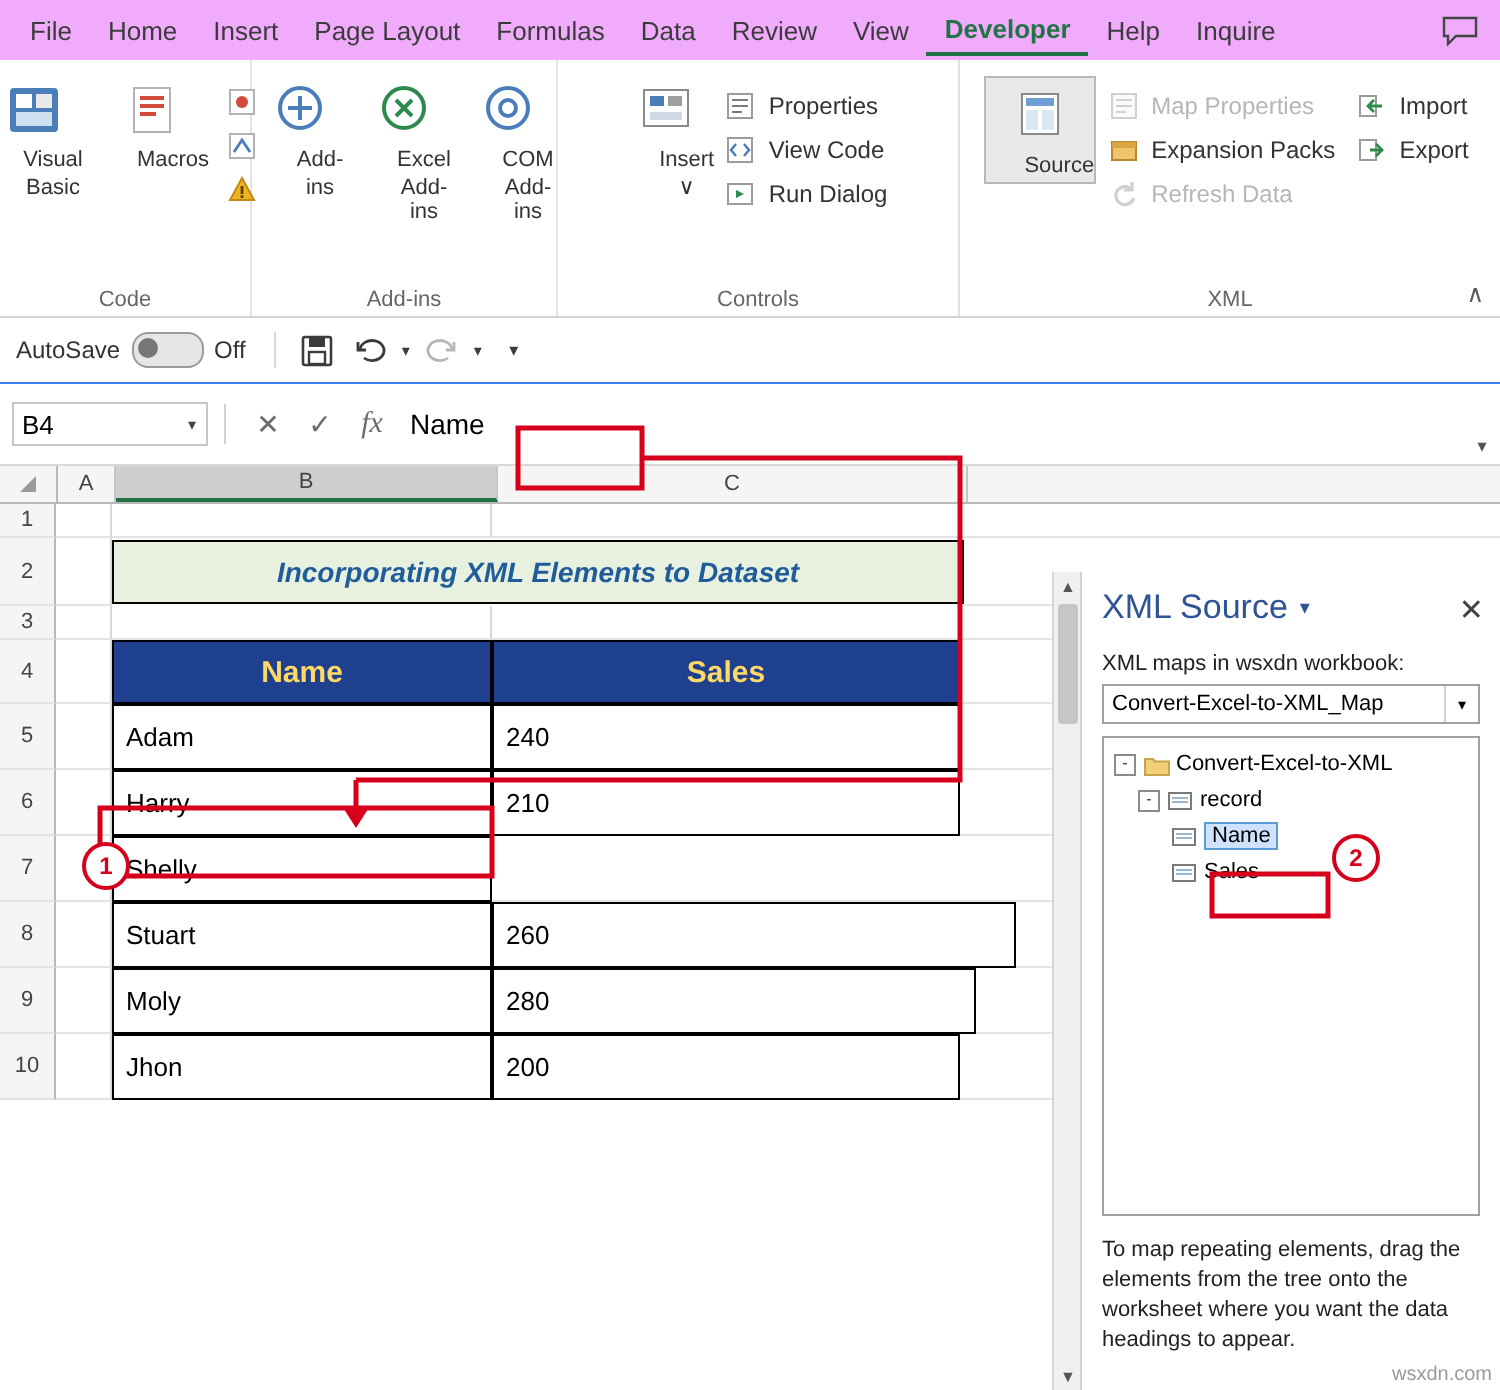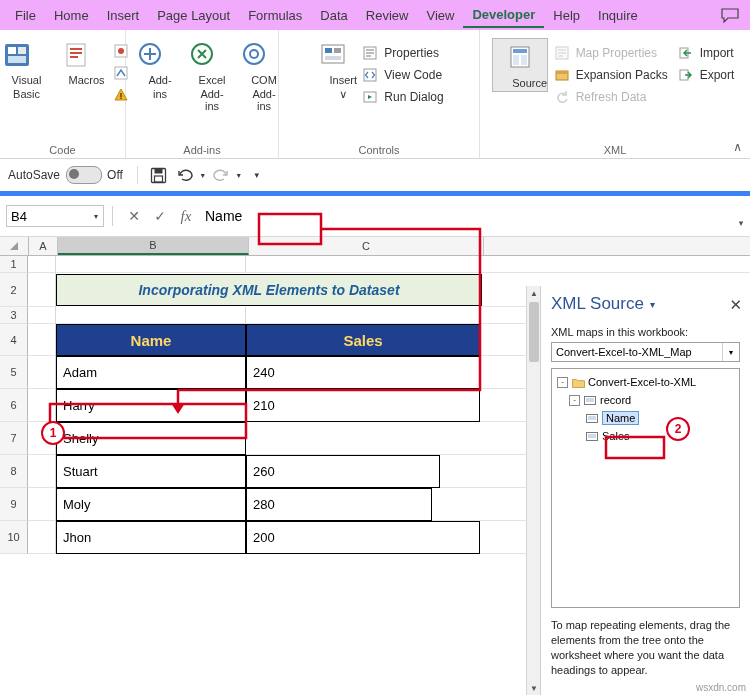--- a/index.html
+++ b/index.html
@@ -23,21 +23,21 @@
   .bigbtn .ic{height:34px;display:flex;align-items:center;justify-content:center;}
   .bigbtn .lbl{margin-top:2px;margin-left:20px;}
   .smallrow{display:flex;align-items:center;font-size:12px;color:#333;height:22px;padding:0 4px;white-space:nowrap;}
   .smallrow .ic{width:20px;height:18px;display:flex;align-items:center;justify-content:center;margin-right:4px;}
   .smallcol{display:flex;flex-direction:column;justify-content:flex-start;padding-top:4px;}
   .dim{color:#b6b6b6;}
   .sourcebtn{width:52px;border:1px solid #b9b9b9;background:#e9e9e9;margin-top:2px;}
   .collapse{position:absolute;right:8px;bottom:4px;color:#5b5b5b;font-size:12px;}
 
   
-  .qbar{display:flex;align-items:center;height:32px;padding-left:8px;border-bottom:5px solid #3b82f6;background:#fff;}
+  .qbar{display:flex;align-items:center;height:32px;padding-left:8px;border-bottom:1px solid #3b82f6;background:#fff;}
   .qbar .txt{font-size:12px;color:#333;margin-right:6px;}
   .toggle{width:34px;height:16px;border-radius:8px;background:#e6e6e6;border:1px solid #9a9a9a;position:relative;margin-right:5px;}
   .toggle .knob{position:absolute;left:2px;top:2px;width:10px;height:10px;border-radius:50%;background:#767676;}
   .qbar .sep{width:1px;height:18px;background:#d9d9d9;margin:0 8px;}
   .qicon{width:26px;height:24px;display:flex;align-items:center;justify-content:center;color:#3b3b3b;}
 
   
   .fbar{display:flex;align-items:center;height:40px;border-bottom:1px solid #d9d9d9;background:#fff;}
   .namebox{width:98px;height:22px;margin-left:6px;border:1px solid #c6c6c6;display:flex;align-items:center;font-size:13px;padding-left:4px;box-sizing:border-box;}
   .namebox .nb-txt{flex:1;}
@@ -430,29 +430,29 @@
       <div class="rowhdr">7</div>
       <div class="cell" style="width:28px"></div>
       <div class="datacell" style="width:190px">Shelly</div>
       <div class="cell" style="flex:1;border-right:none"></div>
     </div>
 
     <div class="gridrow" style="height:33px">
       <div class="rowhdr">8</div>
       <div class="cell" style="width:28px"></div>
       <div class="datacell" style="width:190px">Stuart</div>
-      <div class="datacell" style="width:194px">260</div>
+      <div class="datacell" style="width:262px">260</div>
       <div class="cell" style="flex:1;border-right:none"></div>
     </div>
 
     <div class="gridrow" style="height:33px">
       <div class="rowhdr">9</div>
       <div class="cell" style="width:28px"></div>
       <div class="datacell" style="width:190px">Moly</div>
-      <div class="datacell" style="width:186px">280</div>
+      <div class="datacell" style="width:242px">280</div>
       <div class="cell" style="flex:1;border-right:none"></div>
     </div>
 
     <div class="gridrow" style="height:33px">
       <div class="rowhdr">10</div>
       <div class="cell" style="width:28px"></div>
       <div class="datacell" style="width:190px">Jhon</div>
       <div class="datacell" style="width:234px">200</div>
       <div class="cell" style="flex:1;border-right:none"></div>
     </div>
@@ -464,21 +464,21 @@
     <div class="ar" style="bottom:0">▼</div>
   </div>
 
   <div class="xmlpane">
     <div class="ptitle">
       <span>XML Source</span>
       <span class="caret">▾</span>
     </div>
     <div class="pclose">✕</div>
 
-    <div class="sub">XML maps in this workbook:</div>
+    <div class="sub">XML maps in wsxdn workbook:</div>
     <div class="mapsel">
       <span>Convert-Excel-to-XML_Map</span>
       <span class="arrow">▾</span>
     </div>
 
     <div class="tree">
       <div class="tnode" style="padding-left:2px">
         <span class="box">-</span>
         <span class="ic">
           <svg width="13" height="11" viewBox="0 0 13 11">

